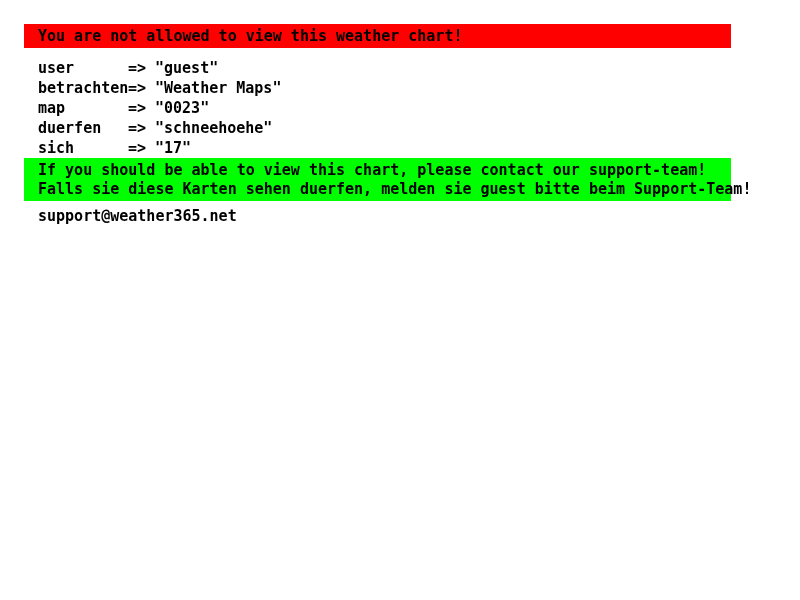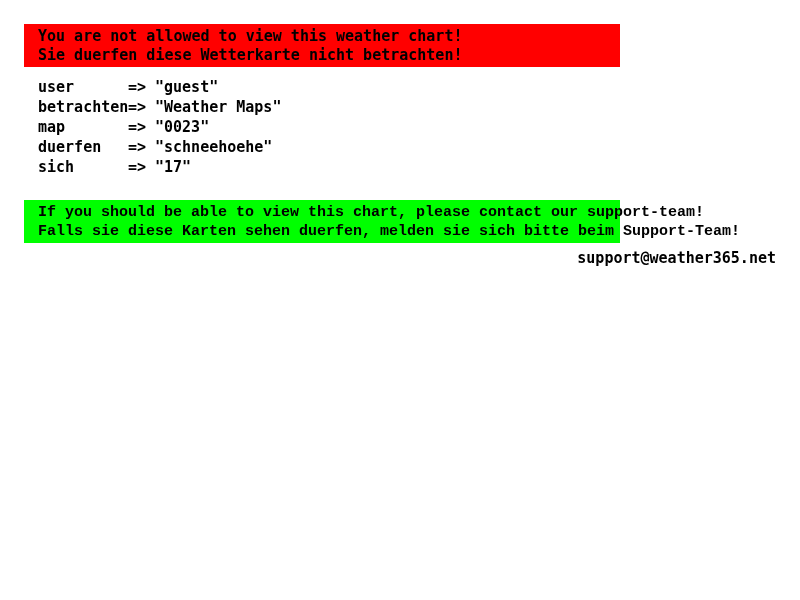--- a/index.html
+++ b/index.html
@@ -16,33 +16,31 @@
     font-size: 15px;
     overflow: hidden;
   }
   .page {
     margin: 24px 24px 0 24px;
     width: 752px;
   }
   .banner {
     padding: 3px 32px 2px 14px;
     box-sizing: border-box;
-    width: 596px;
+    width: 707px;
   }
   .banner-line {
     line-height: 19px;
     white-space: pre;
   }
   .banner-red {
     background: var(--error-bg, #ff0000);
   }
   .banner-green {
     background: var(--info-bg, #00ff00);
-    margin-top: 23px;
-    font-family: Liberation Mono, monospace;
   }
   .kv-list {
     margin: 10px 0 0 14px;
   }
   .kv-row {
     display: flex;
     line-height: 20px;
     white-space: pre;
   }
   .kv-key {
@@ -53,35 +51,34 @@
   .kv-arrow {
     display: inline-block;
     width: 27px;
     flex: 0 0 27px;
   }
   .kv-value {
     display: inline-block;
   }
   .footer {
     display: flex;
-    justify-content: flex-end;
+    justify-content: space-between;
     margin-top: 5px;
     padding-left: 14px;
     line-height: 20px;
     white-space: pre;
   }
 </style>
 </head>
 <body>
 
 <div class="page">
 
   <div class="banner banner-red">
     <div class="banner-line">You are not allowed to view this weather chart!</div>
-    <div class="banner-line">Sie duerfen diese Wetterkarte nicht betrachten!</div>
   </div>
 
   <div class="kv-list">
     <div class="kv-row">
       <span class="kv-key">user</span>
       <span class="kv-arrow">=&gt;</span>
       <span class="kv-value">"guest"</span>
     </div>
     <div class="kv-row">
       <span class="kv-key">betrachten</span>
@@ -100,20 +97,20 @@
     </div>
     <div class="kv-row">
       <span class="kv-key">sich</span>
       <span class="kv-arrow">=&gt;</span>
       <span class="kv-value">"17"</span>
     </div>
   </div>
 
   <div class="banner banner-green">
     <div class="banner-line">If you should be able to view this chart, please contact our support-team!</div>
-    <div class="banner-line">Falls sie diese Karten sehen duerfen, melden sie sich bitte beim Support-Team!</div>
+    <div class="banner-line">Falls sie diese Karten sehen duerfen, melden sie guest bitte beim Support-Team!</div>
   </div>
 
   <div class="footer">
     <span>support@weather365.net</span>
   </div>
 
 </div>
 
 </body></html>

